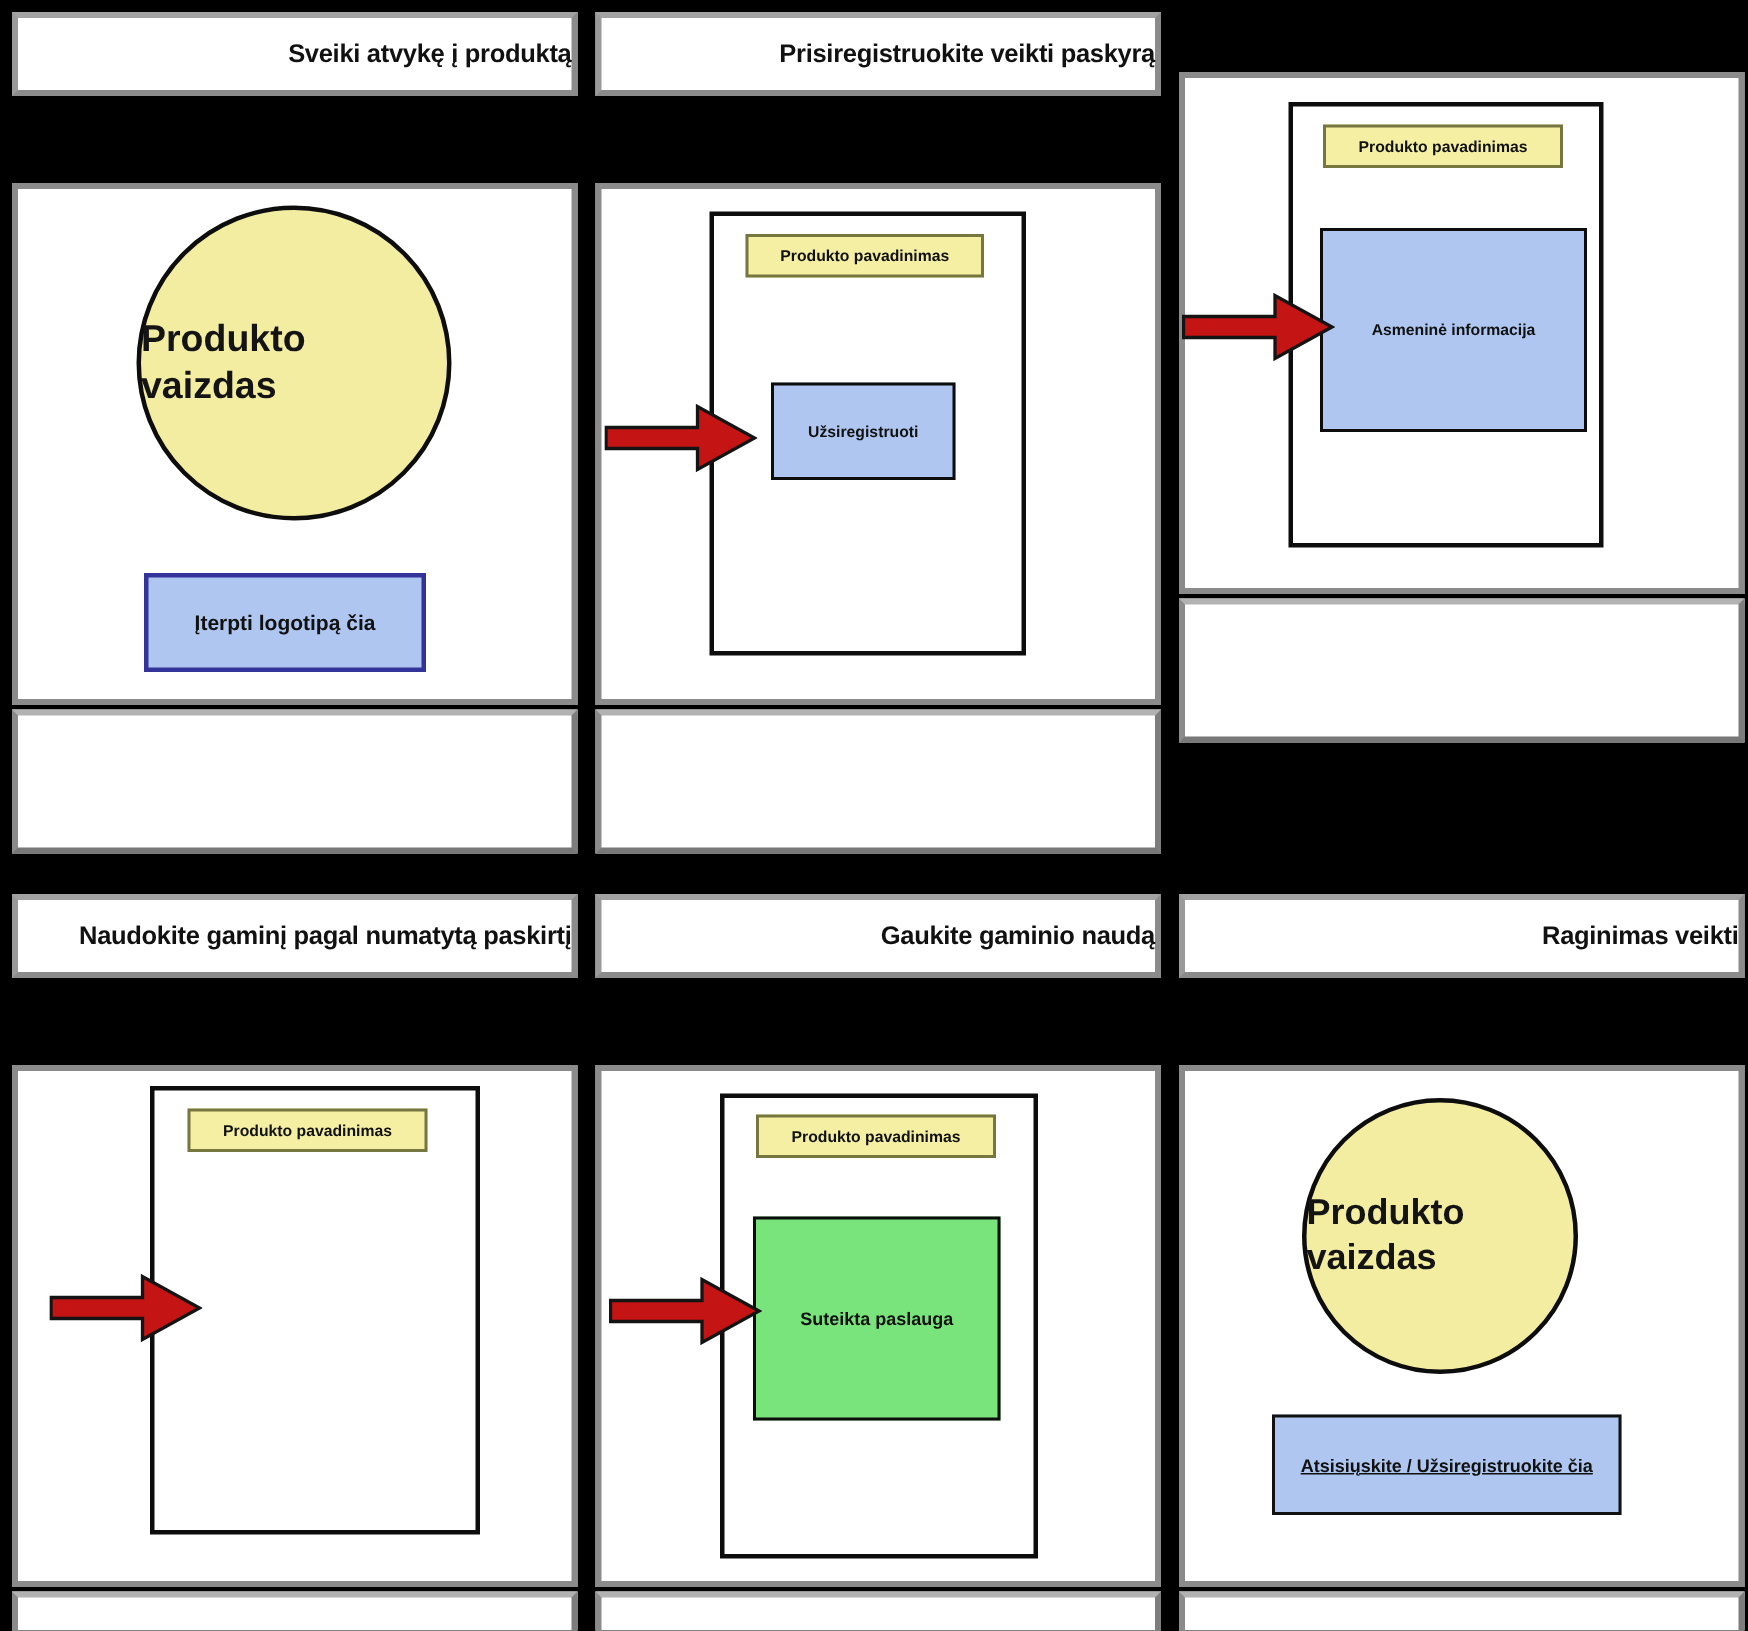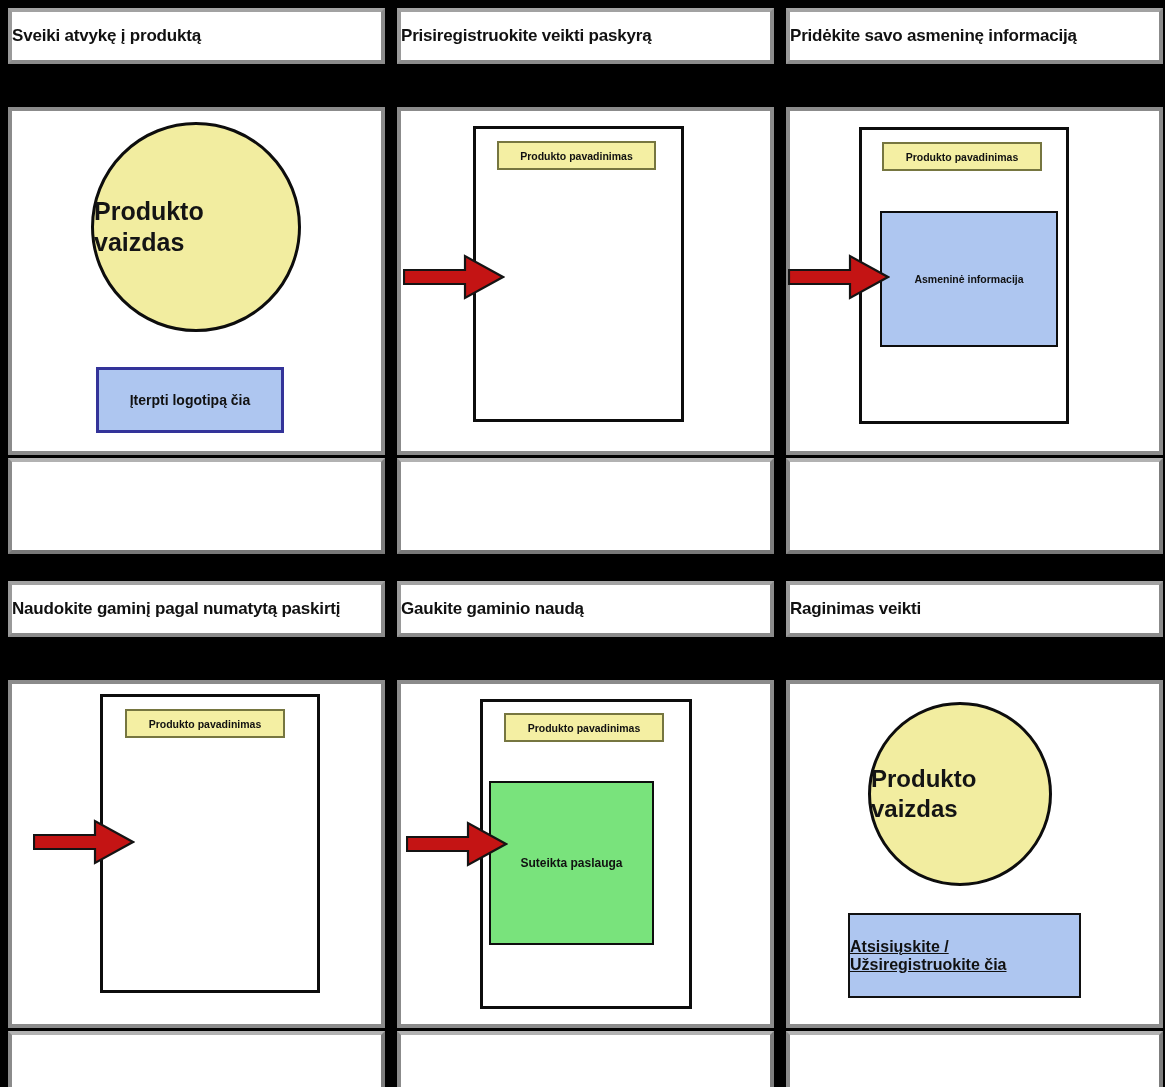--- a/index.html
+++ b/index.html
@@ -18,22 +18,22 @@
     row-gap:27px;
   }
   .panel{display:flex;flex-direction:column;}
   .cell{
     background:#fff;
     border:4px solid #8b8b8b;
     box-sizing:border-box;
   }
   .cell-title{
     height:56px;
-    margin-bottom:3px;
-    display:flex;align-items:center;justify-content:flex-start;
+    margin-bottom:18px;
+    display:flex;align-items:center;justify-content:flex-end;
     border-top-color:#a2a2a2;border-left-color:#9a9a9a;
   }
   .cell-title .t{
     font-weight:bold;font-size:17px;color:#111;
     letter-spacing:-0.2px;text-align:center;
   }
   .cell-content{
     height:348px;
     margin-bottom:3px;
     position:relative;
@@ -55,24 +55,24 @@
   .big-circle{left:79px;top:11px;width:210px;height:210px;}
   .small-circle{left:78px;top:18px;width:184px;height:184px;}
   .small-circle .ct{font-size:24px;line-height:30px;}
   .logo-rect{
     position:absolute;left:84px;top:256px;width:188px;height:66px;
     background:#aec6f0;border:3px solid #333399;box-sizing:border-box;
     display:flex;align-items:center;justify-content:center;
     font-weight:bold;font-size:14px;color:#111;
   }
   .cta-rect{
-    position:absolute;left:58px;top:229px;width:233px;height:85px;
+    position:absolute;left:58px;top:229px;width:233px;height:67px;
     background:#aec6f0;border:2px solid #111;box-sizing:border-box;
     display:flex;align-items:center;justify-content:center;
-    font-weight:bold;font-size:16px;color:#111;
+    font-weight:bold;font-size:12px;color:#111;
     text-decoration:underline;
   }
   .mockup{
     position:absolute;background:#fff;border:3px solid #0d0d0d;
     box-sizing:border-box;
   }
   .screen-header{
     position:absolute;height:29px;
     background:#f4efa3;border:2px solid #767640;box-sizing:border-box;
     display:flex;align-items:center;justify-content:center;
@@ -106,32 +106,30 @@
     <div class="cell cell-desc"></div>
   </div>
 
   <div class="panel">
     <div class="cell cell-title">
       <div class="t">Prisiregistruokite veikti paskyrą</div>
     </div>
     <div class="cell cell-content">
       <div class="mockup" style="left:72px;top:15px;width:211px;height:296px;">
         <div class="screen-header" style="left:21px;top:12px;width:159px;">Produkto pavadinimas</div>
+        <div class="widget blue" style="left:38px;top:111px;width:123px;height:65px;">Užsiregistruoti</div>
       </div>
       <svg class="arrow" style="left:2px;top:139px;" width="102" height="54" viewBox="0 0 102 54">
         <polygon points="1,20 62,20 62,6 100,27 62,48 62,34 1,34" fill="#c41414" stroke="#141414" stroke-width="2.2"></polygon>
       </svg>
     </div>
     <div class="cell cell-desc"></div>
   </div>
 
   <div class="panel">
-    <div class="cell cell-title">
-      <div class="t">Pridėkite savo asmeninę informaciją</div>
-    </div>
     <div class="cell cell-content">
       <div class="mockup" style="left:69px;top:16px;width:210px;height:297px;">
         <div class="screen-header" style="left:20px;top:12px;width:160px;">Produkto pavadinimas</div>
         <div class="widget blue" style="left:18px;top:81px;width:178px;height:136px;">Asmeninė informacija</div>
       </div>
       <svg class="arrow" style="left:-2px;top:139px;" width="102" height="54" viewBox="0 0 102 54">
         <polygon points="1,20 62,20 62,6 100,27 62,48 62,34 1,34" fill="#c41414" stroke="#141414" stroke-width="2.2"></polygon>
       </svg>
     </div>
     <div class="cell cell-desc"></div>
@@ -152,21 +150,21 @@
     <div class="cell cell-desc"></div>
   </div>
 
   <div class="panel">
     <div class="cell cell-title">
       <div class="t">Gaukite gaminio naudą</div>
     </div>
     <div class="cell cell-content">
       <div class="mockup" style="left:79px;top:15px;width:212px;height:310px;">
         <div class="screen-header" style="left:21px;top:11px;width:160px;">Produkto pavadinimas</div>
-        <div class="widget green" style="left:6px;top:79px;width:165px;height:164px;font-size:12px;">Suteikta paslauga</div>
+        <div class="widget green" style="left:19px;top:79px;width:165px;height:136px;font-size:12px;">Suteikta paslauga</div>
       </div>
       <svg class="arrow" style="left:5px;top:133px;" width="102" height="54" viewBox="0 0 102 54">
         <polygon points="1,20 62,20 62,6 100,27 62,48 62,34 1,34" fill="#c41414" stroke="#141414" stroke-width="2.2"></polygon>
       </svg>
     </div>
     <div class="cell cell-desc"></div>
   </div>
 
   <div class="panel">
     <div class="cell cell-title">

